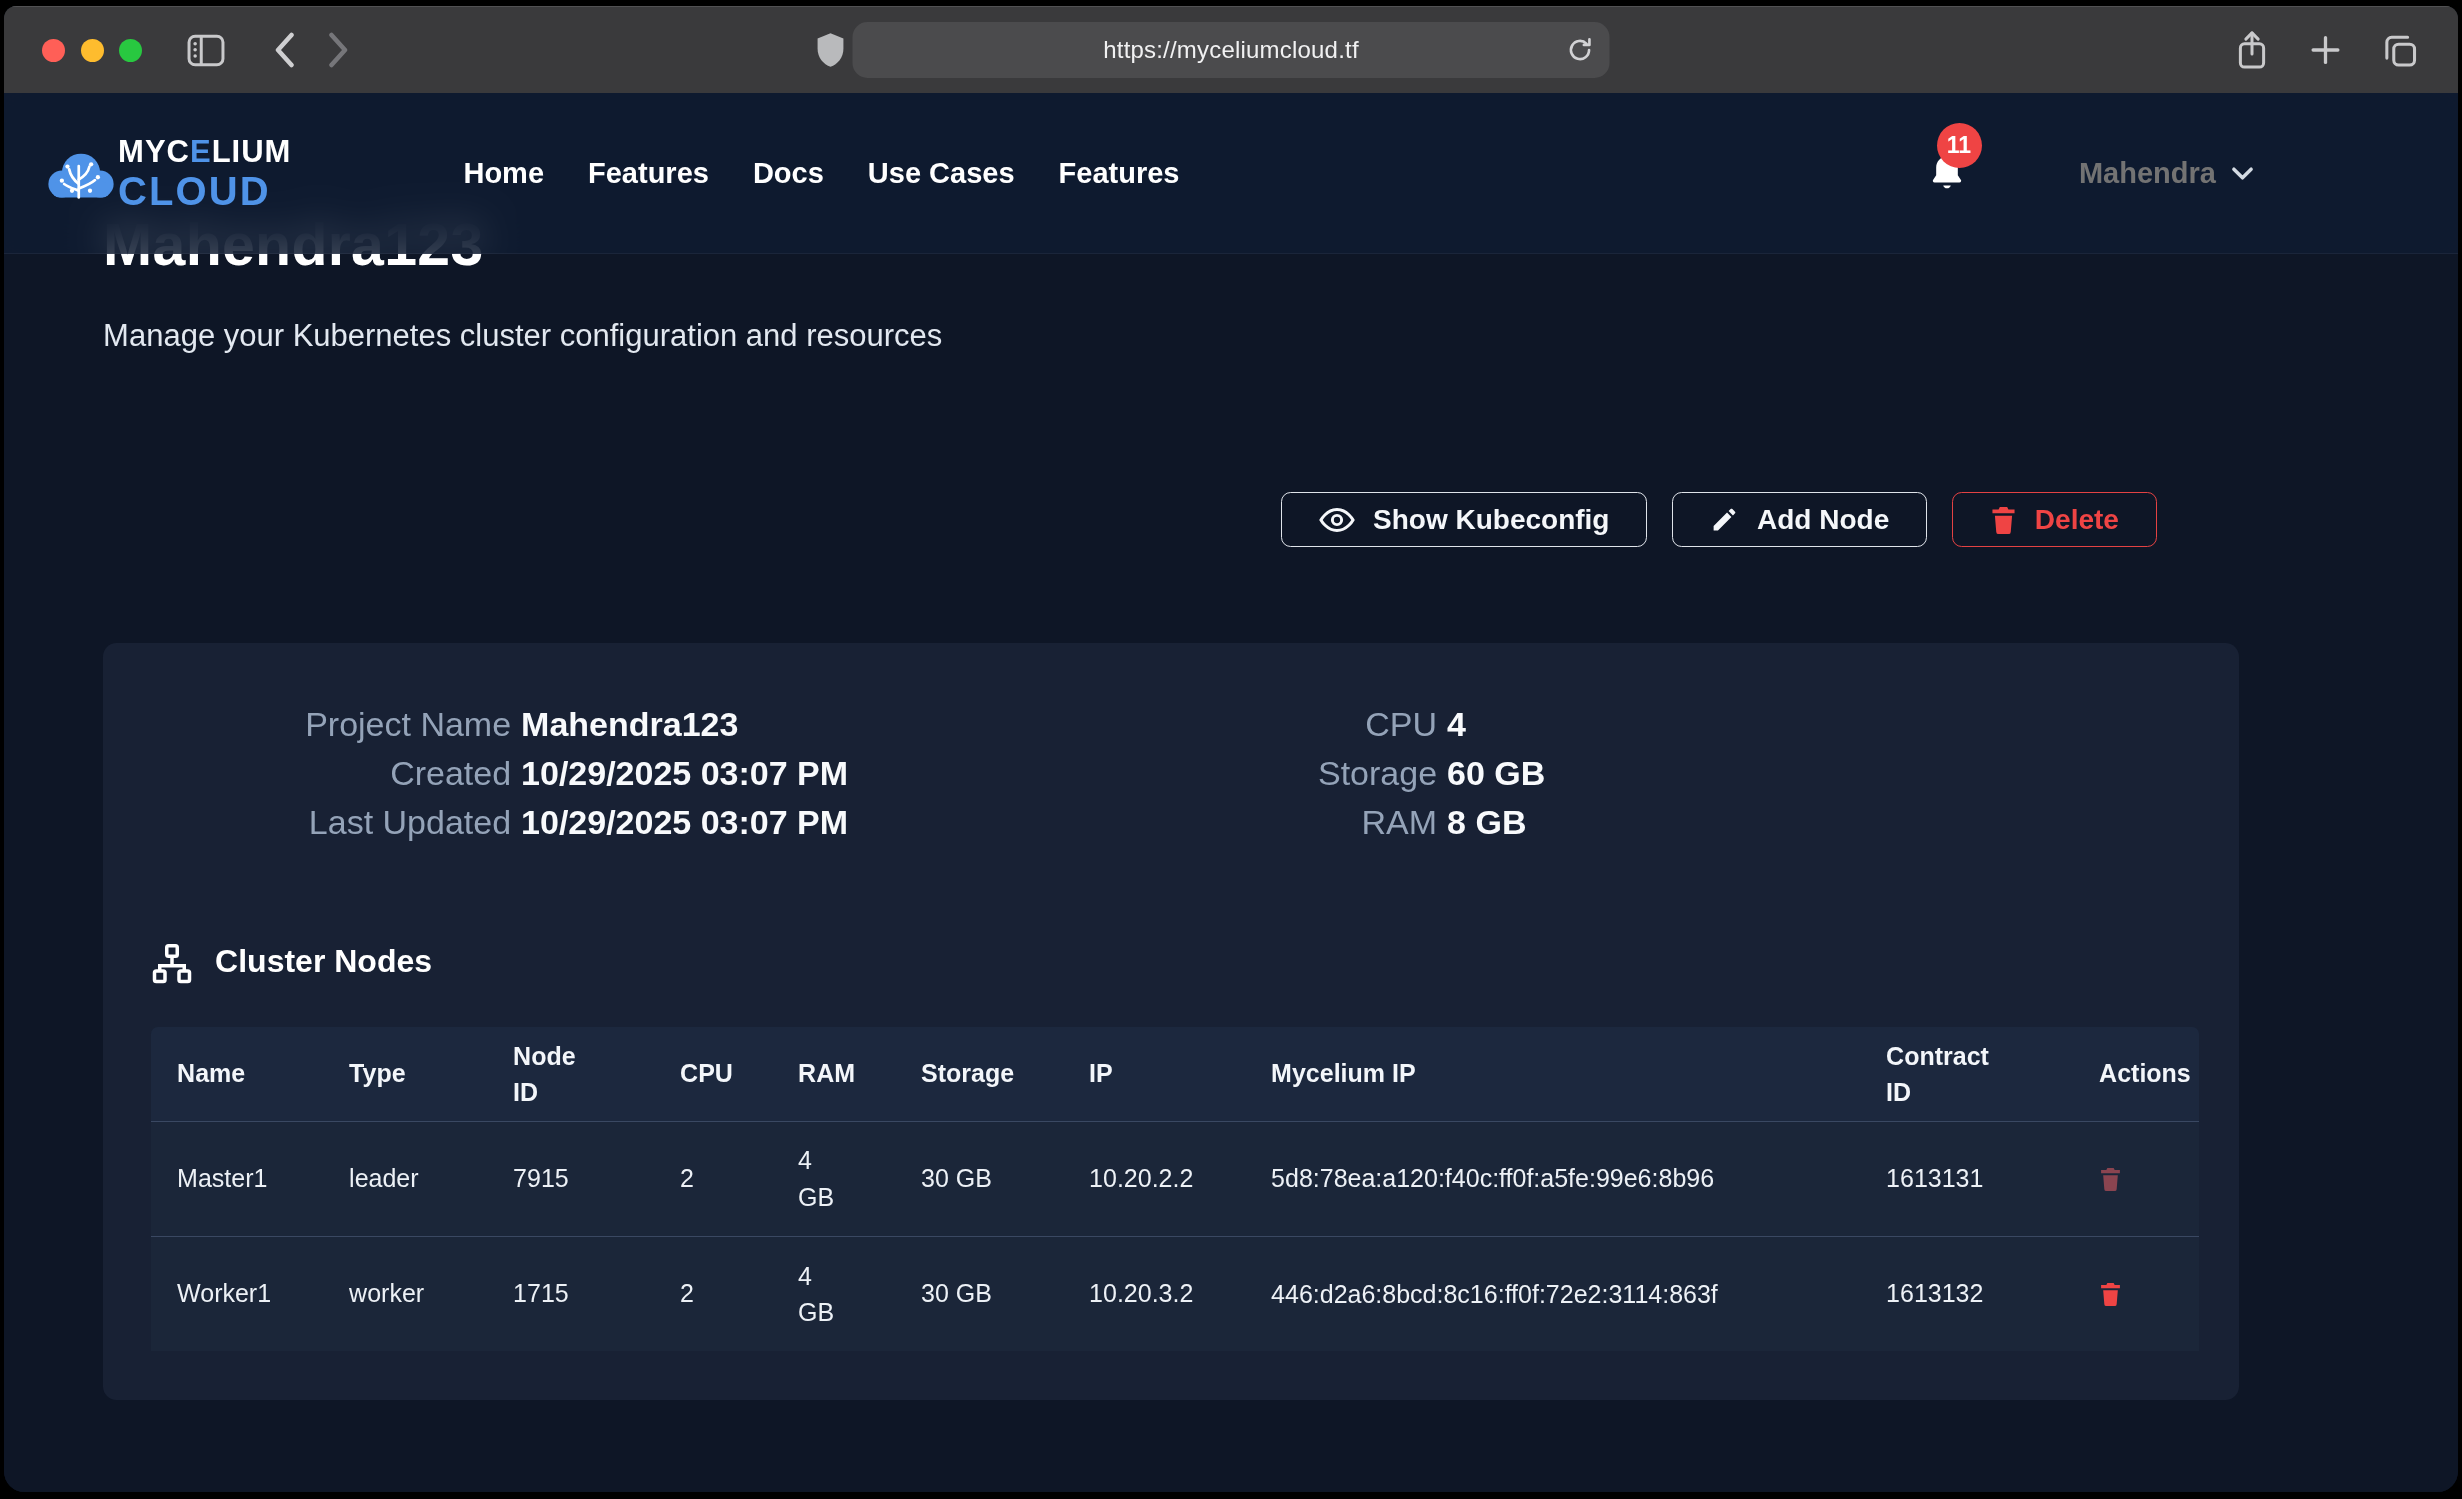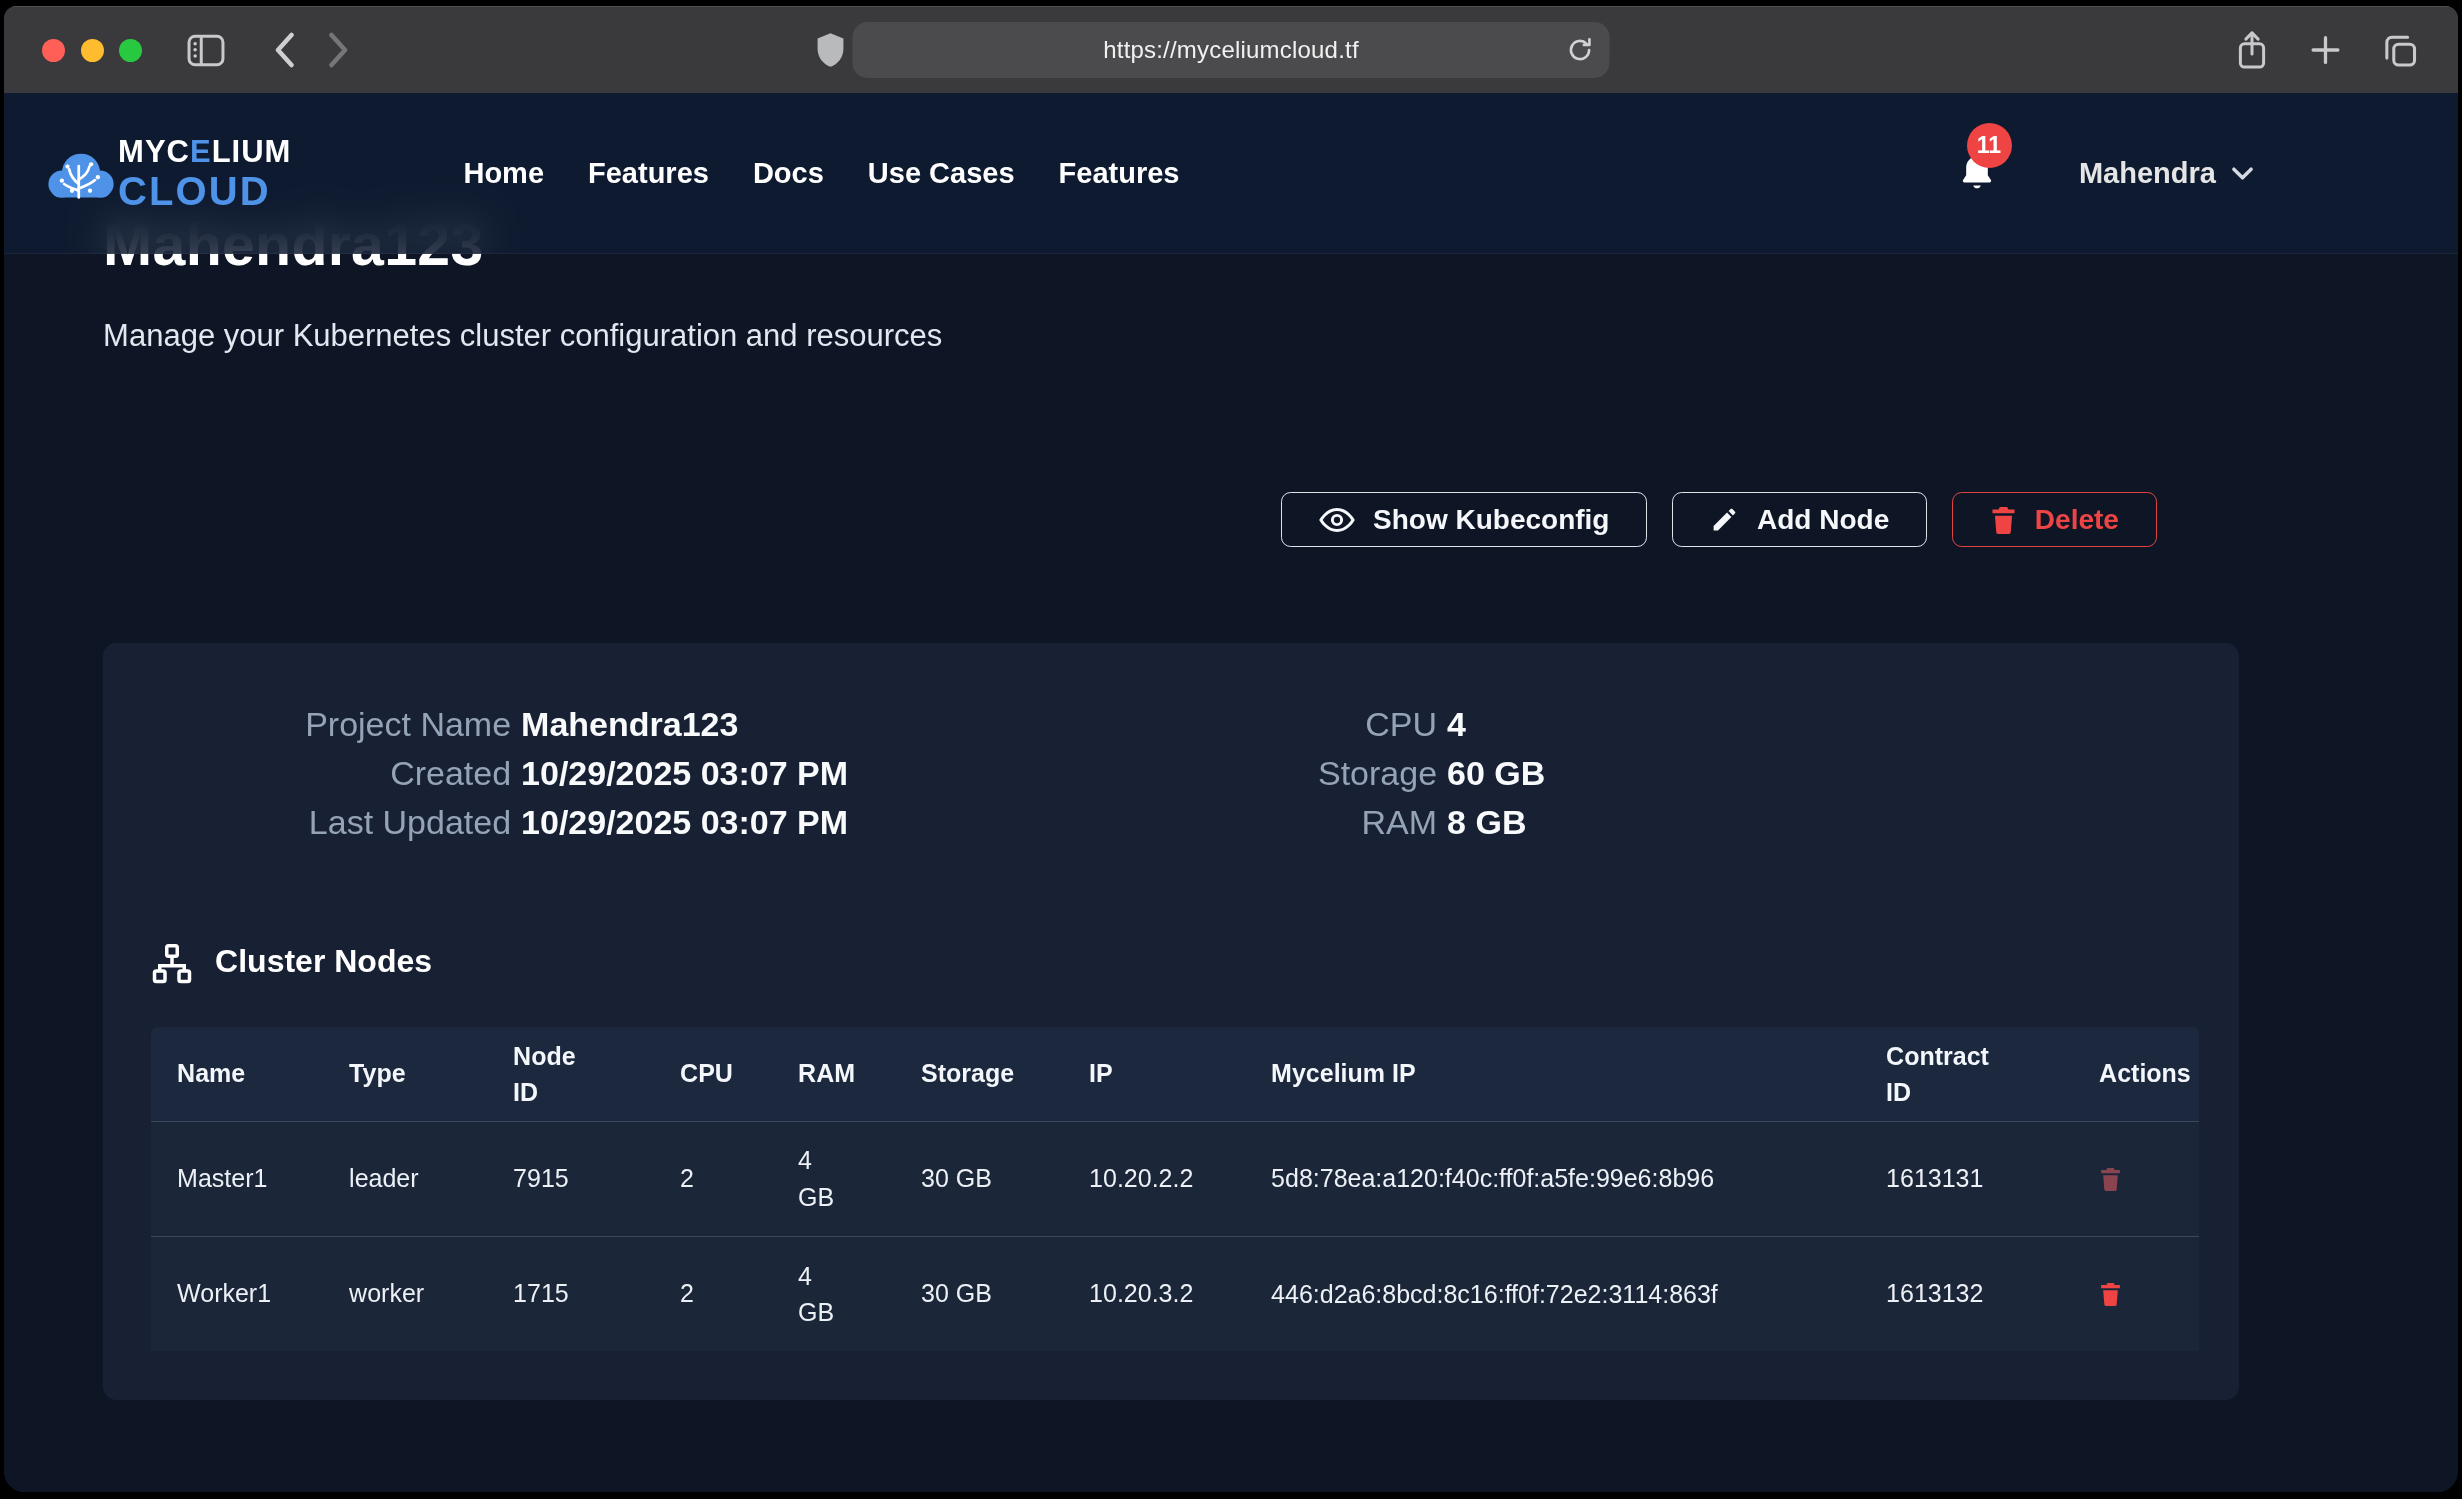--- a/index.html
+++ b/index.html
@@ -55,21 +55,21 @@
   .main-nav { display:flex; gap:44px; margin-left:172px; }
   .main-nav a { color:#ffffff; font-size:29px; font-weight:600; text-decoration:none; cursor:pointer; }
   .header-right { margin-left:auto; display:flex; align-items:center; gap:82px; margin-right:163px; }
   .bell-wrap { position:relative; cursor:pointer; }
   .badge {
     position:absolute; top:-30px; left:9.6px; min-width:45px; height:45px; padding:0 6.8px;
     background:#ef4444; border-radius:23px; color:#fff; font-size:23px; font-weight:700;
     display:flex; align-items:center; justify-content:center;
   }
   .user-menu { display:flex; align-items:center; gap:15px; cursor:pointer; }
-  .user-name { color:#e5e5e5; font-size:29px; font-weight:700; }
+  .user-name { color:#737373; font-size:29px; font-weight:700;margin-left:30px; }
 
   .content { position:absolute; inset:0; padding:161px 219px 0 99px; z-index:1; }
 
   .page-title {
     position:relative; z-index:1; margin-top:-42px; width:max-content;
     font-size:59px; font-weight:700; color:#ffffff; letter-spacing:0.3px; line-height:1.15;
   }
   .subtitle { margin-top:38px; font-size:31px; color:#e2e8f0; }
 
   .actions-row { margin-top:138px; display:flex; justify-content:flex-end; gap:24.6px; margin-right:82px; }

